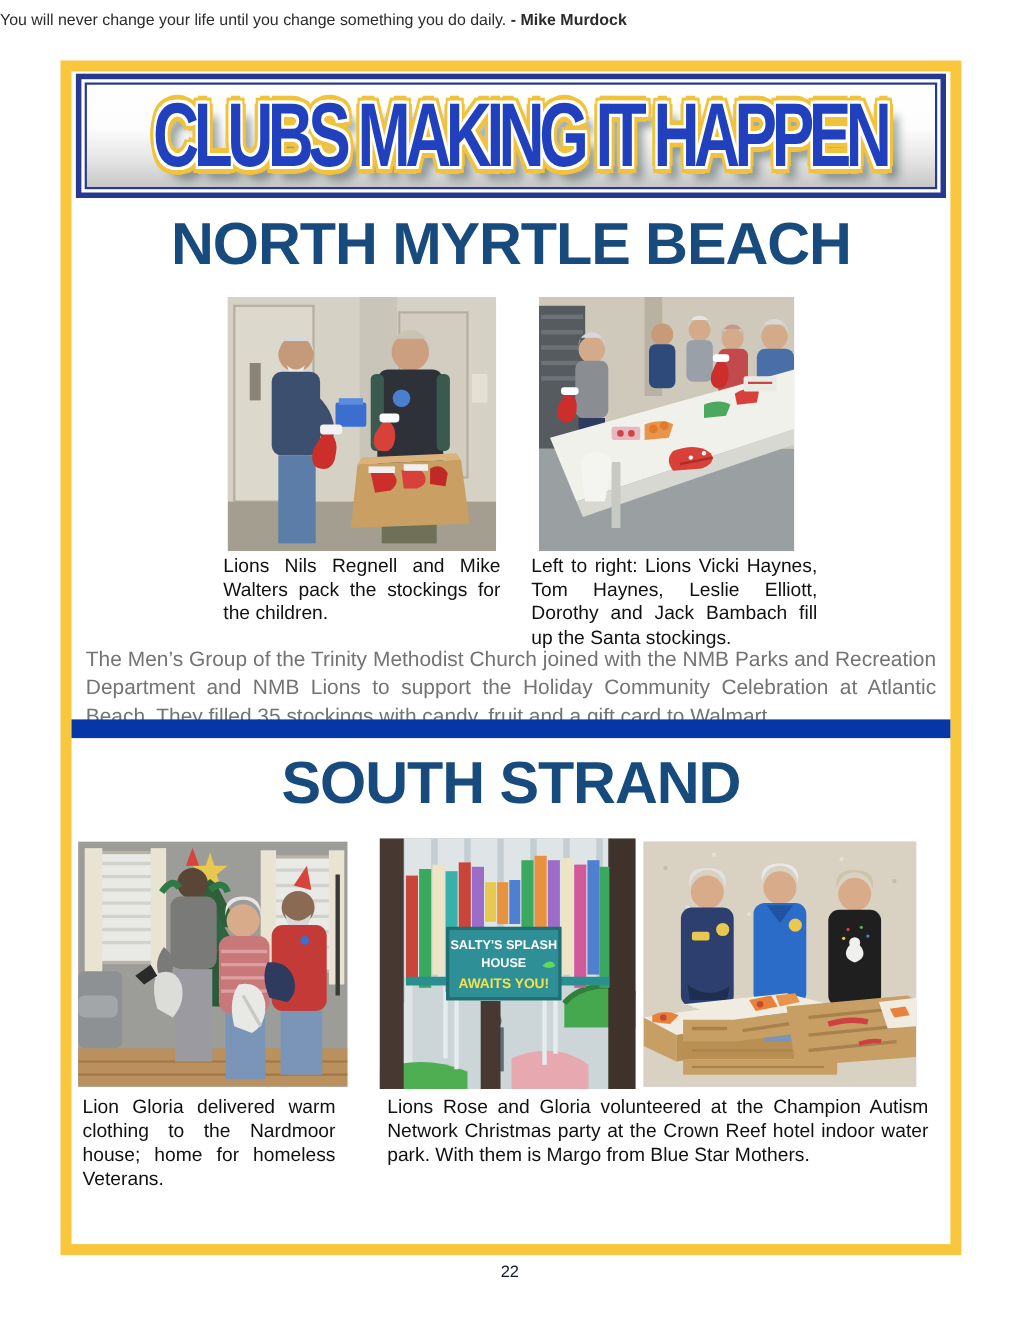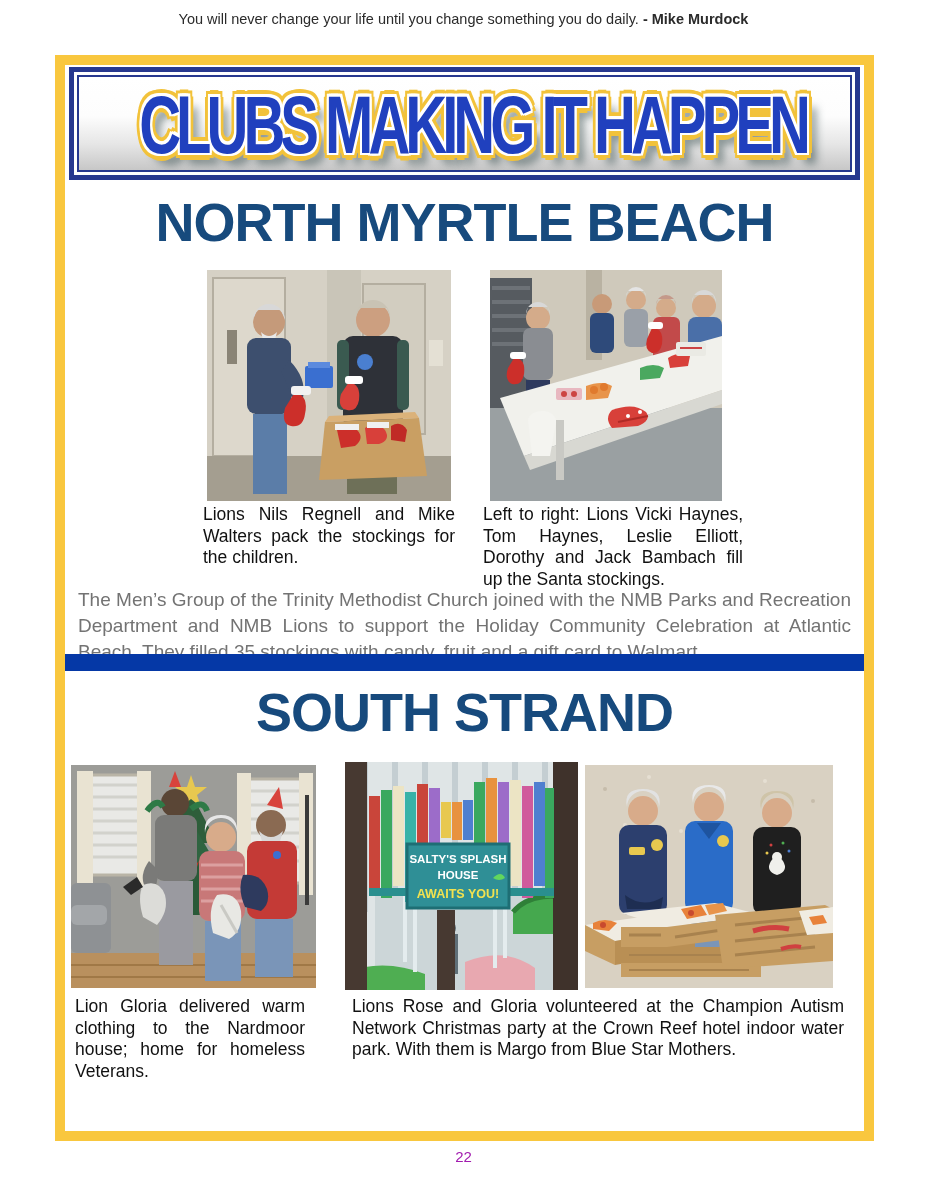--- a/index.html
+++ b/index.html
@@ -1,19 +1,19 @@
 <!DOCTYPE html>
 <html><head>
 <meta charset="utf-8">
 <style>
   html,body{margin:0;padding:0;background:#ffffff;}
   #page{position:relative;width:927px;height:1200px;background:#ffffff;overflow:hidden;
         font-family:"Liberation Sans",sans-serif;color:#1a1a1a;}
 
-  .quote-line{position:absolute;top:11px;left:0;width:927px;text-align:center;
+  .quote-line{position:absolute;top:11px;left:0;width:927px;
               font-size:14.5px;color:#2b2b2b;}
   .quote-line b{font-weight:bold;}
 
   
   .frame{position:absolute;left:55px;top:55px;width:819px;height:1086px;
          border:10px solid #F9C73E;box-sizing:border-box;}
 
   
   .banner{position:absolute;left:69px;top:67px;width:791px;height:113px;
           border:5px solid #27388F;box-sizing:border-box;background:#fff;}
@@ -44,21 +44,21 @@
   #caption-2{left:483px;top:504px;width:260px;}
   #caption-3{left:75px;top:996px;width:230px;}
   #caption-4{left:352px;top:996px;width:492px;}
 
   .body-par{position:absolute;left:78px;top:587px;width:773px;
             font-size:19px;line-height:26px;text-align:justify;color:#737373;}
 
   .divider{position:absolute;left:65px;top:654px;width:799px;height:17px;background:#0538A6;}
 
   .page-number{position:absolute;left:0;top:1148px;width:927px;text-align:center;
-               font-size:15px;color:#a21caf;}
+               font-size:15px;color:#0f172a;}
 </style>
 </head>
 <body>
 
 <div id="page">
 
   <div class="quote-line"><span>You will never change your life until you change something you do daily. </span><b>- Mike Murdock</b></div>
 
   <div class="frame"></div>
 

